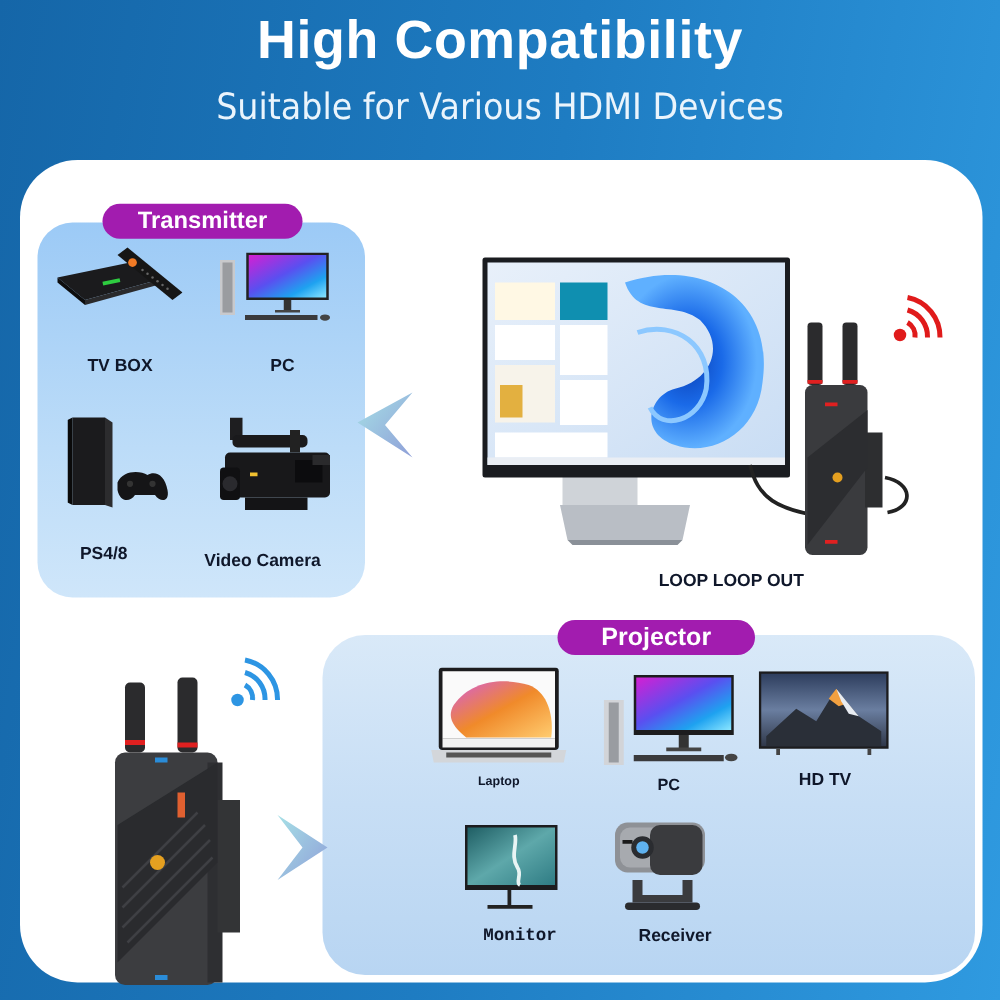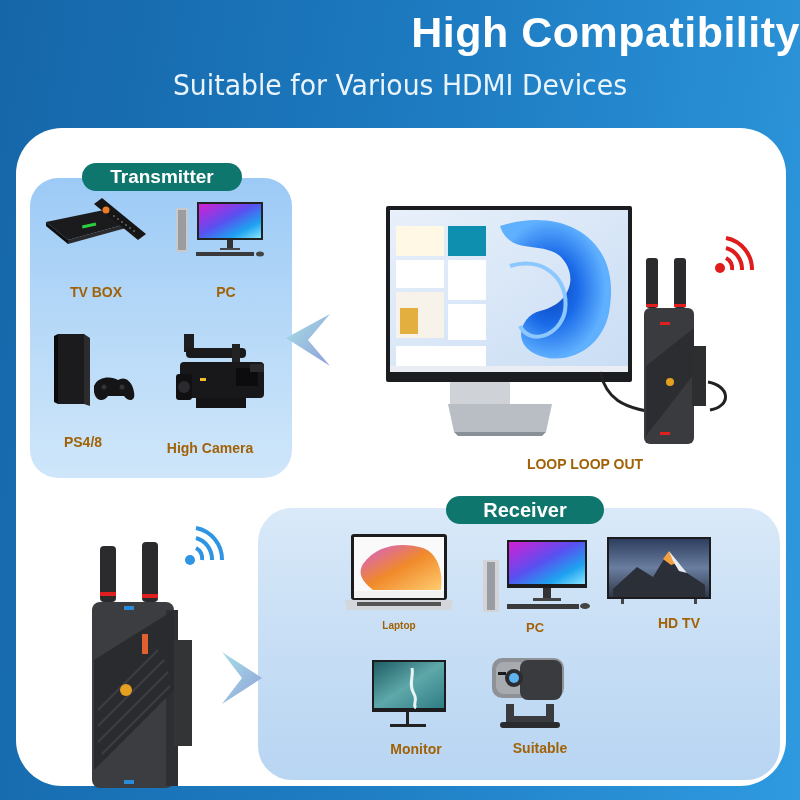--- a/index.html
+++ b/index.html
@@ -3,21 +3,21 @@
 <meta charset="utf-8">
 <style>
   * { box-sizing: border-box; margin: 0; padding: 0; }
   body {
     width: 800px; height: 800px; overflow: hidden;
     font-family: "Liberation Sans", sans-serif;
     background: linear-gradient(100deg, #1566a8 0%, #1e7cc2 50%, #2f9ae0 100%);
     position: relative;
   }
   .title {
-    position: absolute; left: 0; top: 8px; width: 800px; text-align: right;
+    position: absolute; left: 0; top: 8px; width: 800px; text-align: center;
     color: #fff; font-weight: bold; font-size: 43px; letter-spacing: 0.5px;
     font-family: "Liberation Sans", sans-serif;
   }
   .subtitle {
     position: absolute; left: 0; top: 68px; width: 800px; text-align: center;
     color: #eaf4fc; font-size: 29px; font-weight: normal;
     font-family: "DejaVu Sans", sans-serif; letter-spacing: 0px;
     transform: scaleX(0.92);
   }
   .card {
@@ -30,27 +30,27 @@
   .panel.tx {
     left: 30px; top: 178px; width: 262px; height: 300px;
     background: linear-gradient(180deg, #9ccaf6 0%, #bcdcf8 60%, #cfe6fa 100%);
   }
   .panel.rx {
     left: 258px; top: 508px; width: 522px; height: 272px;
     background: linear-gradient(180deg, #d9e9f8 0%, #c7def5 50%, #b8d5f2 100%);
     border-radius: 34px;
   }
   .pill {
-    position: absolute; background: #0f766e; color: #fff; font-weight: bold;
+    position: absolute; background: #a21caf; color: #fff; font-weight: bold;
     text-align: center; border-radius: 14px; font-size: 19px;
   }
   .pill.tx { left: 82px; top: 163px; width: 160px; height: 28px; line-height: 28px; }
   .pill.rx { left: 446px; top: 496px; width: 158px; height: 28px; line-height: 28px; font-size: 20px; }
   .label {
-    position: absolute; font-weight: bold; color: #a16207; font-size: 14px; text-align: center;
+    position: absolute; font-weight: bold; color: #0f172a; font-size: 14px; text-align: center;
   }
   .item { position: absolute; }
   .arrow { position: absolute; }
 </style>
 </head>
 <body>
 
 <div class="title">High Compatibility</div>
 <div class="subtitle">Suitable for  Various HDMI Devices</div>
 
@@ -120,21 +120,21 @@
     <rect x="56" y="10" width="8" height="18" fill="#222"></rect>
     <rect x="4" y="28" width="84" height="36" rx="4" fill="#18181a"></rect>
     <rect x="0" y="40" width="16" height="26" rx="3" fill="#101012"></rect>
     <circle cx="8" cy="53" r="6" fill="#2a2a2e"></circle>
     <rect x="60" y="34" width="22" height="18" fill="#0c0c0e"></rect>
     <rect x="74" y="30" width="14" height="8" fill="#2a2a2c"></rect>
     <rect x="20" y="64" width="50" height="10" fill="#141416"></rect>
     <rect x="24" y="44" width="6" height="3" fill="#f0c030"></rect>
   </svg>
 </div>
-<div class="label" style="left:150px;top:440px;width:120px;">High Camera</div>
+<div class="label" style="left:150px;top:440px;width:120px;">Video Camera</div>
 
 <div class="arrow" style="left:284px;top:310px;width:50px;height:60px;">
   <svg width="50" height="60" viewBox="0 0 50 60">
     <defs>
       <linearGradient id="arrL" x1="0" y1="0" x2="1" y2="1">
         <stop offset="0" stop-color="#a6e0e6"></stop>
         <stop offset="1" stop-color="#8f9fd8"></stop>
       </linearGradient>
     </defs>
     <polygon points="46,4 2,28 46,56 24,30" fill="url(#arrL)"></polygon>
@@ -191,21 +191,21 @@
 
     <circle cx="350" cy="72" r="5" fill="#e01b1b"></circle>
     <path d="M356,62 A12,12 0 0 1 362,74" stroke="#e01b1b" stroke-width="4" fill="none"></path>
     <path d="M356,52 A22,22 0 0 1 372,74" stroke="#e01b1b" stroke-width="4" fill="none"></path>
     <path d="M356,42 A32,32 0 0 1 382,74" stroke="#e01b1b" stroke-width="4" fill="none"></path>
   </svg>
 </div>
 <div class="label" style="left:500px;top:456px;width:170px;font-size:14px;">LOOP LOOP OUT</div>
 
 <div class="panel rx"></div>
-<div class="pill rx">Receiver</div>
+<div class="pill rx">Projector</div>
 
 <div class="item" style="left:88px;top:540px;width:120px;height:250px;">
   <svg width="120" height="250" viewBox="0 0 120 250">
     <rect x="12" y="6" width="16" height="56" rx="4" fill="#2b2b2d"></rect>
     <rect x="54" y="2" width="16" height="60" rx="4" fill="#2b2b2d"></rect>
     <rect x="12" y="52" width="16" height="4" fill="#e02020"></rect>
     <rect x="54" y="54" width="16" height="4" fill="#e02020"></rect>
     <rect x="4" y="62" width="82" height="186" rx="8" fill="#3c3d40"></rect>
     <rect x="78" y="70" width="12" height="176" fill="#2e2f32"></rect>
     <rect x="86" y="100" width="18" height="106" fill="#333436"></rect>
@@ -296,45 +296,45 @@
     </defs>
     <rect x="0" y="0" width="104" height="62" fill="#1c1c1e"></rect>
     <rect x="2" y="2" width="100" height="58" fill="url(#tvg)"></rect>
     <polygon points="6,52 30,30 46,40 62,14 80,36 98,48 98,60 6,60" fill="#2a2f38"></polygon>
     <polygon points="56,22 62,14 70,26 64,28" fill="#f2a040"></polygon>
     <polygon points="62,14 80,36 72,34 66,24" fill="#e8ecf2"></polygon>
     <rect x="14" y="62" width="3" height="5" fill="#444"></rect>
     <rect x="87" y="62" width="3" height="5" fill="#444"></rect>
   </svg>
 </div>
-<div class="label" style="left:620px;top:615px;width:80px;text-align:right;">HD TV</div>
+<div class="label" style="left:620px;top:615px;width:80px;">HD TV</div>
 
 <div class="item" style="left:368px;top:660px;width:80px;height:72px;">
   <svg width="80" height="72" viewBox="0 0 80 72">
     <defs>
       <linearGradient id="mong" x1="0" y1="0" x2="1" y2="1">
         <stop offset="0" stop-color="#1f5e64"></stop>
         <stop offset="0.5" stop-color="#5ea8aa"></stop>
         <stop offset="1" stop-color="#2f7c84"></stop>
       </linearGradient>
     </defs>
     <rect x="4" y="0" width="74" height="52" fill="#1c1c1e"></rect>
     <rect x="6" y="2" width="70" height="46" fill="url(#mong)"></rect>
     <path d="M44,8 C46,16 40,24 46,34 C50,40 44,46 48,48" stroke="#e8f4f4" stroke-width="3" fill="none"></path>
     <rect x="38" y="52" width="3" height="14" fill="#222"></rect>
     <rect x="22" y="64" width="36" height="3" fill="#222"></rect>
   </svg>
 </div>
-<div class="label" style="left:376px;top:741px;width:80px;">Monitor</div>
+<div class="label" style="left:376px;top:741px;width:80px;font-family:Liberation Mono, monospace;">Monitor</div>
 
 <div class="item" style="left:490px;top:656px;width:80px;height:76px;">
   <svg width="80" height="76" viewBox="0 0 80 76">
     <rect x="2" y="2" width="72" height="40" rx="10" fill="#8e9196"></rect>
     <rect x="6" y="6" width="64" height="32" rx="8" fill="#a7aaaf"></rect>
     <rect x="30" y="4" width="42" height="40" rx="8" fill="#3a3b3e"></rect>
     <circle cx="24" cy="22" r="9" fill="#2a2c30"></circle>
     <circle cx="24" cy="22" r="5" fill="#5fb2f0"></circle>
     <rect x="8" y="16" width="8" height="3" fill="#1a1a1a"></rect>
     <path d="M16,48 L16,66 L64,66 L64,48 L56,48 L56,60 L24,60 L24,48 Z" fill="#3a3b3e"></path>
     <rect x="10" y="66" width="60" height="6" rx="3" fill="#2a2b2e"></rect>
   </svg>
 </div>
-<div class="label" style="left:494px;top:740px;width:92px;">Suitable</div>
+<div class="label" style="left:494px;top:740px;width:92px;">Receiver</div>
 
 </body></html>

